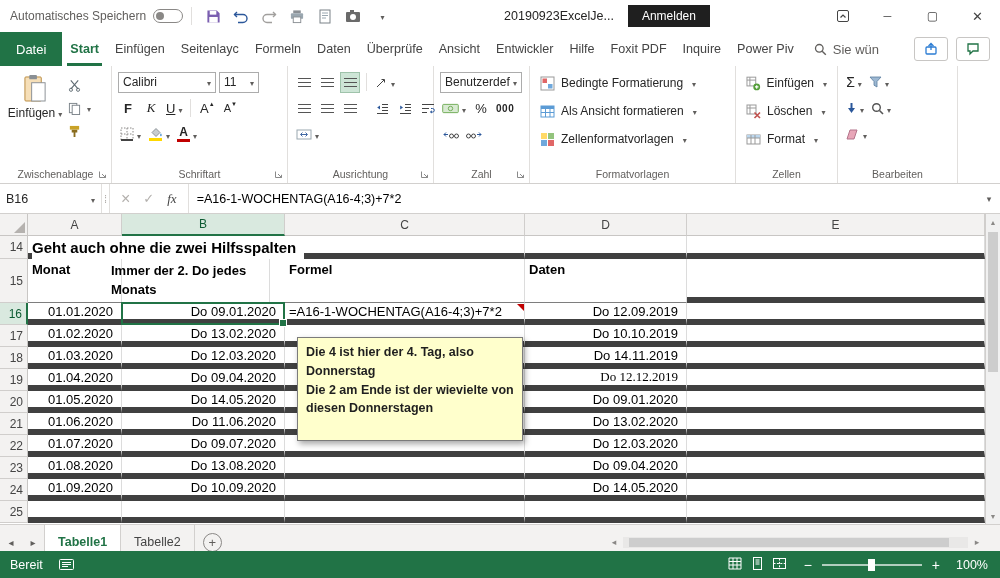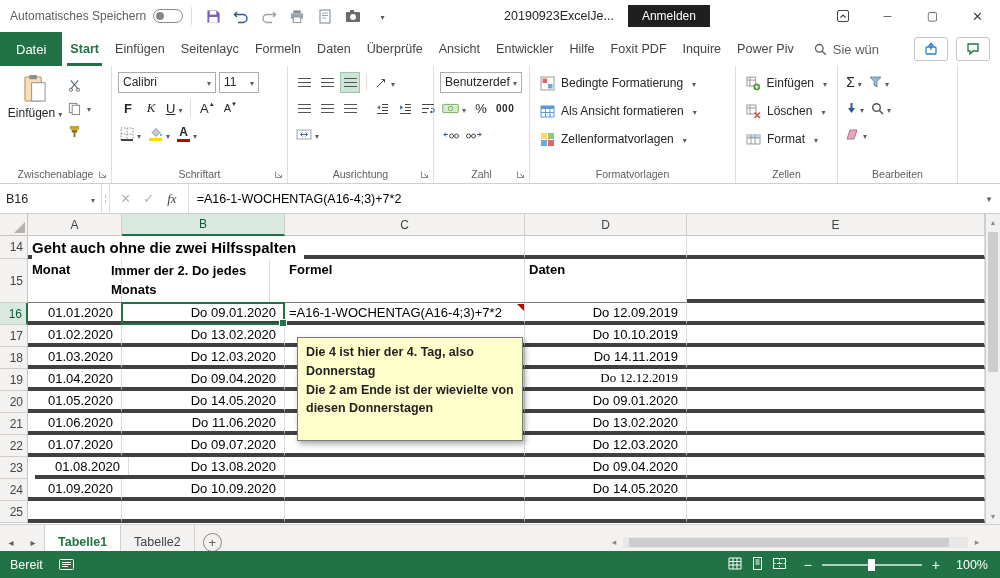--- a/index.html
+++ b/index.html
@@ -76,21 +76,21 @@
   .fb-expand::after{content:"▾";color:#605e5c;font-size:9px}
 
   
   .grid{position:absolute;left:0;top:214px;width:1000px;height:310px;background:#fff;overflow:hidden}
   .gcorner{position:absolute;left:0;top:0;width:28px;height:22px;background:#f3f2f1;border-right:1px solid #c8c6c4;border-bottom:1px solid #c8c6c4}
   .gcorner::after{content:"";position:absolute;right:2px;bottom:2px;border-style:solid;border-width:0 0 11px 11px;border-color:transparent transparent #b5b2af transparent}
   .gcolh{position:absolute;top:0;height:22px;background:#f3f2f1;border-right:1px solid #d0cecc;border-bottom:1px solid #c8c6c4;color:#444;display:flex;align-items:center;justify-content:center;font-size:12px}
   .gcolh.sel{background:#d9e9df;color:#0e5c34;border-bottom:2px solid #217346}
   .growh{position:absolute;left:0;width:28px;background:#f3f2f1;border-right:1px solid #c8c6c4;border-bottom:1px solid #d0cecc;color:#444;display:flex;align-items:center;justify-content:flex-end;padding-right:4px;font-size:12px}
   .growh.sel{background:#d9e9df;color:#0e5c34;border-right:2px solid #217346}
-  .gcell{position:absolute;border-right:1px solid #dcdcdc;border-bottom:4px solid #404040;font-size:13px;color:#000;display:flex;align-items:center;padding:0 4px;white-space:nowrap;overflow:hidden}
+  .gcell{position:absolute;border-right:1px solid #dcdcdc;border-bottom:6px solid #404040;font-size:13px;color:#000;display:flex;align-items:center;padding:0 4px;white-space:nowrap;overflow:hidden}
   .gcell.b{font-weight:700}
   .gcell.ar{justify-content:flex-end;padding-right:8px}
   .gcell.vt{align-items:flex-start;padding-top:3px}
   .gcell.wrap{white-space:normal;line-height:1.45;overflow:visible}
   .gcell.hb{border-bottom:1px solid #7e7e7e}
   .gfloat{position:absolute;z-index:2;font-size:15px;font-weight:700;white-space:nowrap;color:#000;display:flex;align-items:center;background:#fff;padding:0 8px 0 0}
   .selbox{position:absolute;z-index:4;border:2px solid #217346}
   .selbox::after{content:"";position:absolute;right:-4px;bottom:-4px;width:6px;height:6px;background:#217346;border:1px solid #fff}
   .note-flag{position:absolute;z-index:3;width:0;height:0;border-style:solid;border-width:0 7px 7px 0;border-color:transparent #c00000 transparent transparent}
   .notebox{position:absolute;z-index:6;background:#ffffcc;border:1px solid #7b7b7b;box-shadow:2px 3px 6px rgba(0,0,0,.35);padding:5px 8px;font-size:12.5px;font-weight:700;color:#1f1f1f;line-height:1.5}
@@ -645,21 +645,21 @@
     <div class="gcell" style="left: 285px; top: 199px; width: 240px; height: 22px;"></div>
     <div class="gcell ar" style="left: 525px; top: 199px; width: 162px; height: 22px;">Do 13.02.2020</div>
     <div class="gcell" style="left: 687px; top: 199px; width: 298px; height: 22px;"></div>
     <div class="growh" style="top: 221px; height: 22px;">22</div>
     <div class="gcell ar" style="left: 28px; top: 221px; width: 94px; height: 22px;">01.07.2020</div>
     <div class="gcell ar" style="left: 122px; top: 221px; width: 163px; height: 22px;">Do 09.07.2020</div>
     <div class="gcell" style="left: 285px; top: 221px; width: 240px; height: 22px;"></div>
     <div class="gcell ar" style="left: 525px; top: 221px; width: 162px; height: 22px;">Do 12.03.2020</div>
     <div class="gcell" style="left: 687px; top: 221px; width: 298px; height: 22px;"></div>
     <div class="growh" style="top: 243px; height: 22px;">23</div>
-    <div class="gcell ar" style="left: 28px; top: 243px; width: 94px; height: 22px; margin-left: 7px;">01.08.2020</div>
+    <div class="gcell ar" style="left: 28px; top: 243px; width: 94px; height: 22px;">01.08.2020</div>
     <div class="gcell ar" style="left: 122px; top: 243px; width: 163px; height: 22px;">Do 13.08.2020</div>
     <div class="gcell" style="left: 285px; top: 243px; width: 240px; height: 22px;"></div>
     <div class="gcell ar" style="left: 525px; top: 243px; width: 162px; height: 22px;">Do 09.04.2020</div>
     <div class="gcell" style="left: 687px; top: 243px; width: 298px; height: 22px;"></div>
     <div class="growh" style="top: 265px; height: 22px;">24</div>
     <div class="gcell ar" style="left: 28px; top: 265px; width: 94px; height: 22px;">01.09.2020</div>
     <div class="gcell ar" style="left: 122px; top: 265px; width: 163px; height: 22px;">Do 10.09.2020</div>
     <div class="gcell" style="left: 285px; top: 265px; width: 240px; height: 22px;"></div>
     <div class="gcell ar" style="left: 525px; top: 265px; width: 162px; height: 22px;">Do 14.05.2020</div>
     <div class="gcell" style="left: 687px; top: 265px; width: 298px; height: 22px;"></div>

